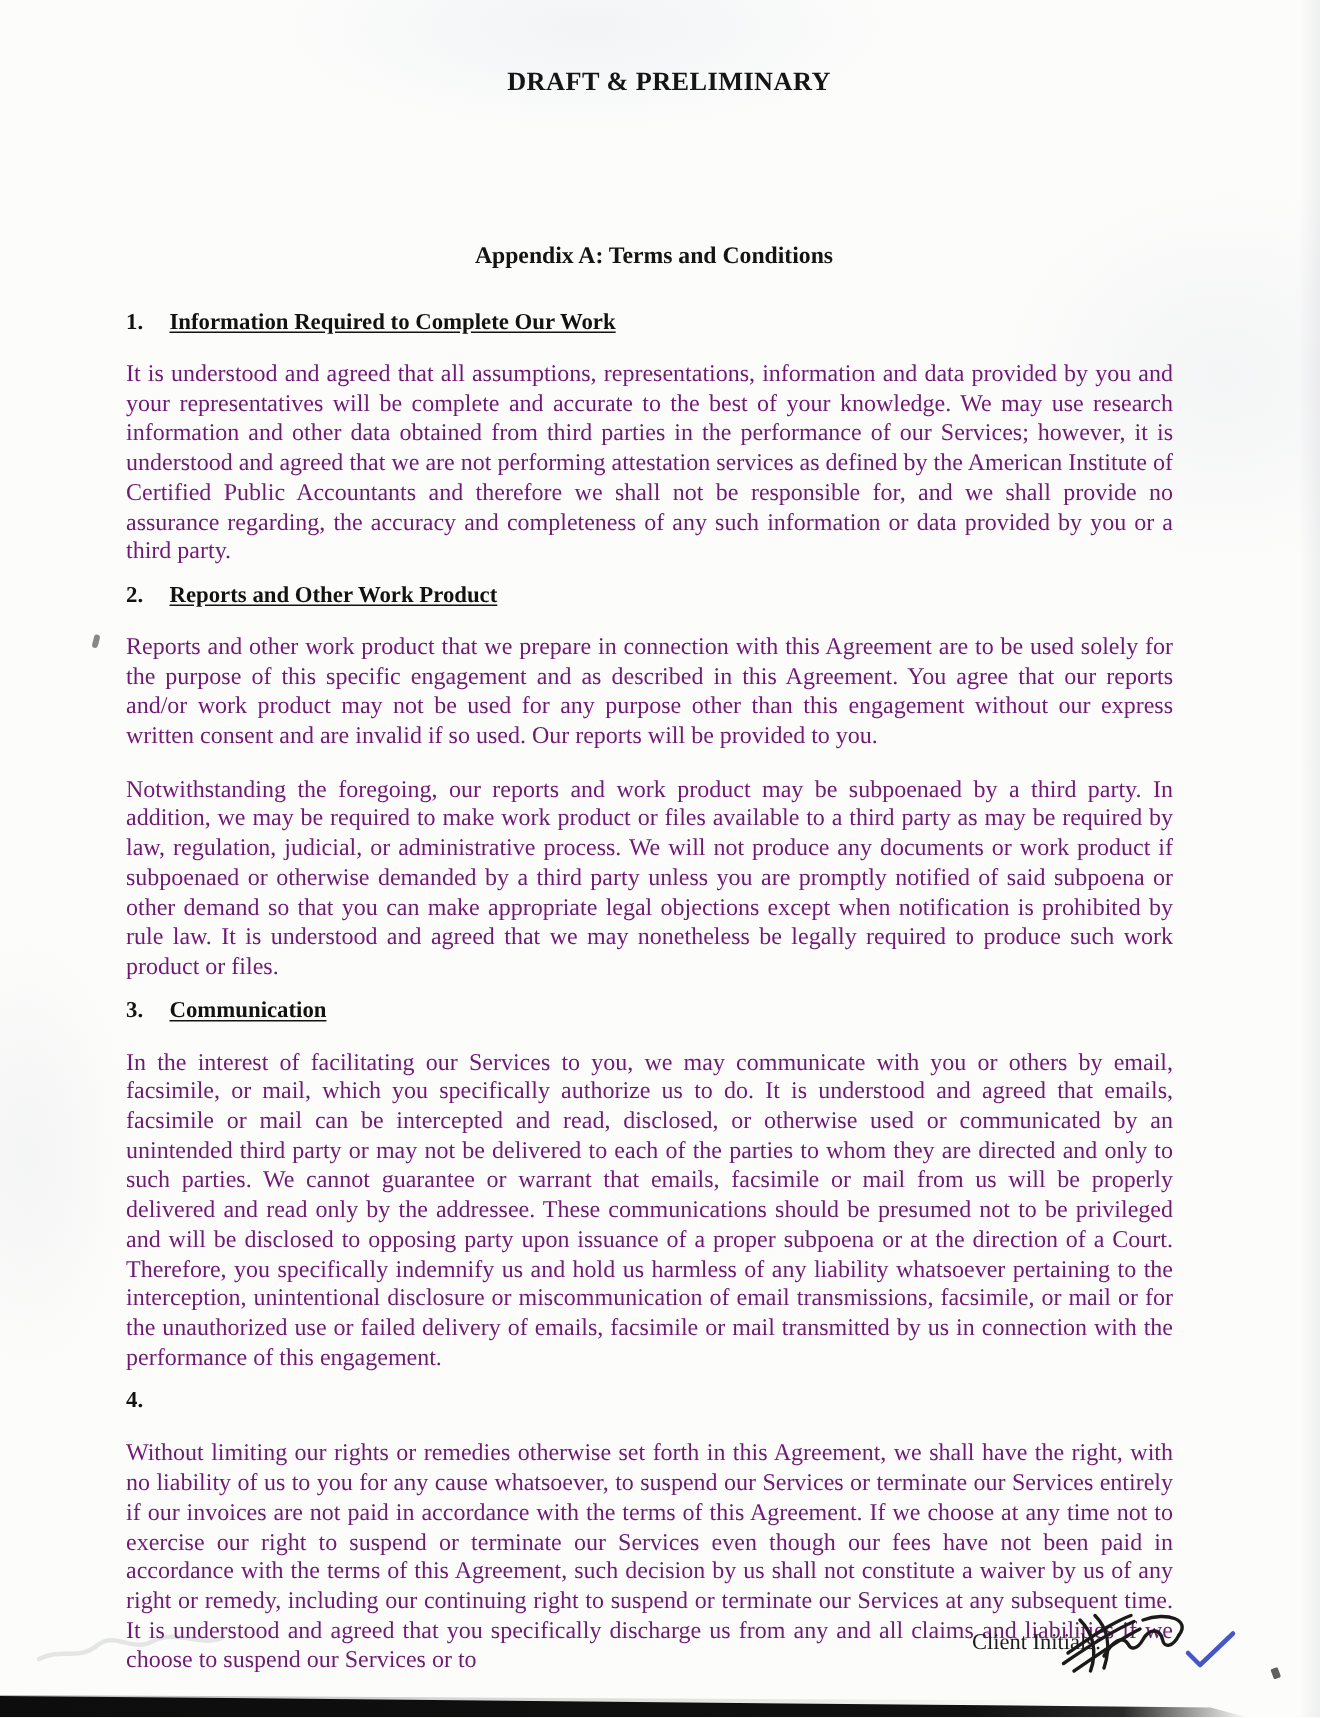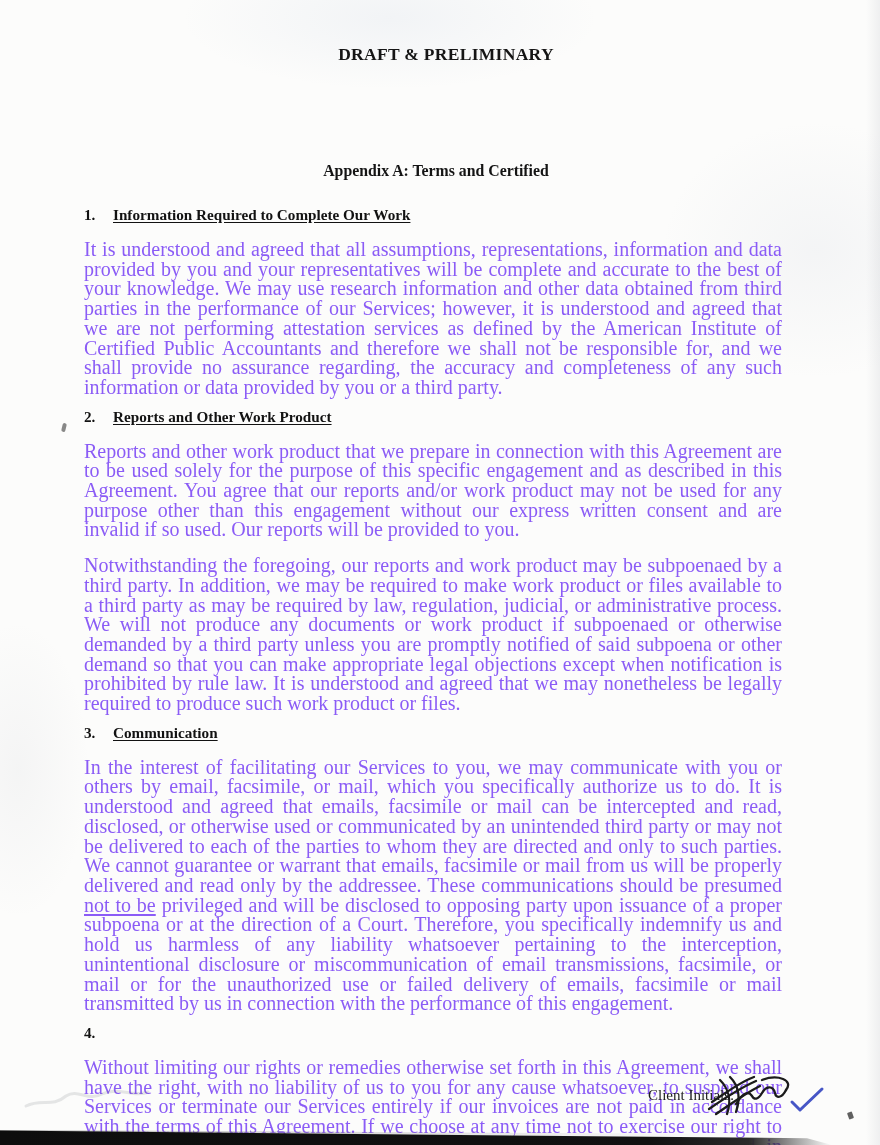--- a/index.html
+++ b/index.html
@@ -39,25 +39,25 @@
   .sec-head{
     display:flex;align-items:baseline;
     font-weight:bold;font-size:15.2px;color:#121212;
     margin:10px 0 7px 0;
   }
   .sec-head:first-child{margin-top:0;}
   .sec-num{width:29px;flex:0 0 29px;}
   .sec-title{text-decoration:underline;text-underline-offset:2px;}
   .sections p{
     margin:16px 0 7px 0;
-    font-size:20px;line-height:19.7px;
+    font-size:16px;line-height:19.7px;
     text-align:justify;text-justify:inter-word;
-    color:#8b5cf6;
+    color:#701a75;
   }
-  .useg{text-decoration:underline;text-underline-offset:2px;}
+  .useg{text-underline-offset:2px;}
 
   .footer-initials{
     position:absolute;left:648px;top:1087px;
     font-size:15px;color:#1c1c1c;white-space:nowrap;
   }
   .signature{position:absolute;left:706px;top:1068px;width:100px;height:52px;}
   .check{position:absolute;left:789px;top:1086px;width:36px;height:28px;}
   .pencil{position:absolute;left:22px;top:1082px;width:130px;height:34px;opacity:0.16;}
 
   
@@ -81,21 +81,21 @@
 
   <div class="smudge sm-top"></div>
   <div class="smudge sm-right"></div>
   <div class="smudge sm-left"></div>
   <div class="smudge sm-edge"></div>
   <div class="speck"></div>
 
   <div class="draft-line">DRAFT &amp; PRELIMINARY</div>
 
 
-  <div class="appendix-title">Appendix A: Terms and Certified</div>
+  <div class="appendix-title">Appendix A: Terms and Conditions</div>
 
   <div class="sections">
       <div class="sec-head">
         <span class="sec-num">1.</span>
         <span class="sec-title">Information Required to Complete Our Work</span>
       </div>
       <p><span>It is understood and agreed that all assumptions, representations, information and data provided by you and your representatives will be complete and accurate to the best of your knowledge. We may use research information and other data obtained from third parties in the performance of our Services; however, it is understood and agreed that we are not performing attestation services as defined by the American Institute of Certified Public Accountants and therefore we shall not be responsible for, and we shall provide no assurance regarding, the accuracy and completeness of any such information or data provided by you or a third party.</span></p>
       <div class="sec-head">
         <span class="sec-num">2.</span>
         <span class="sec-title">Reports and Other Work Product</span>

